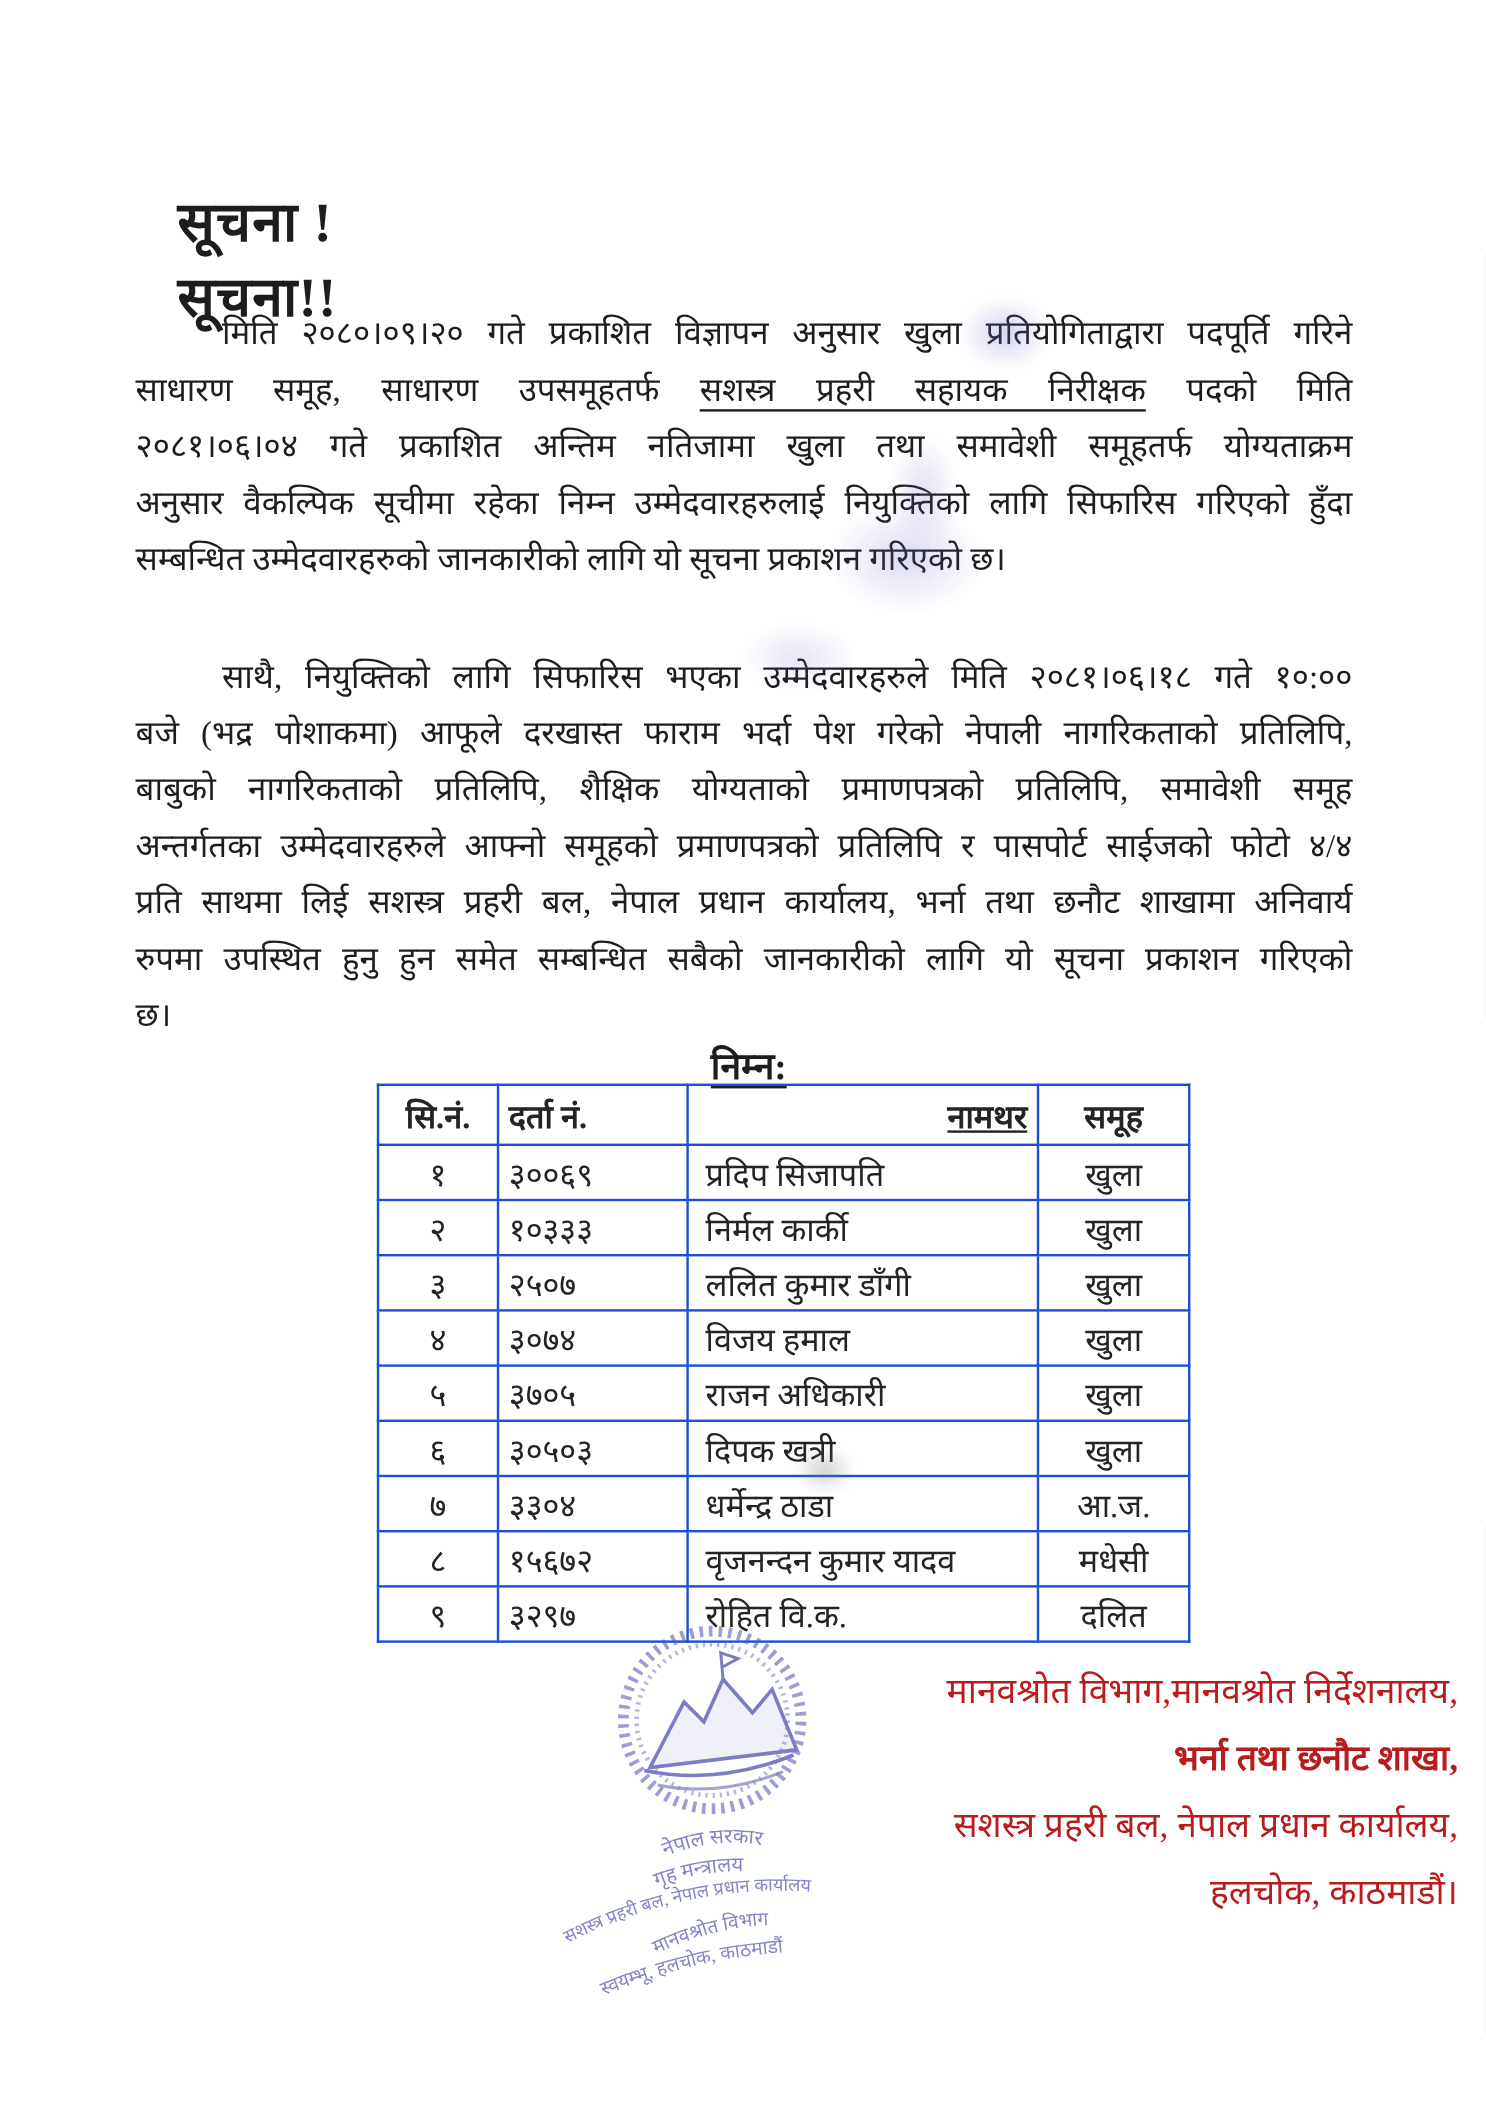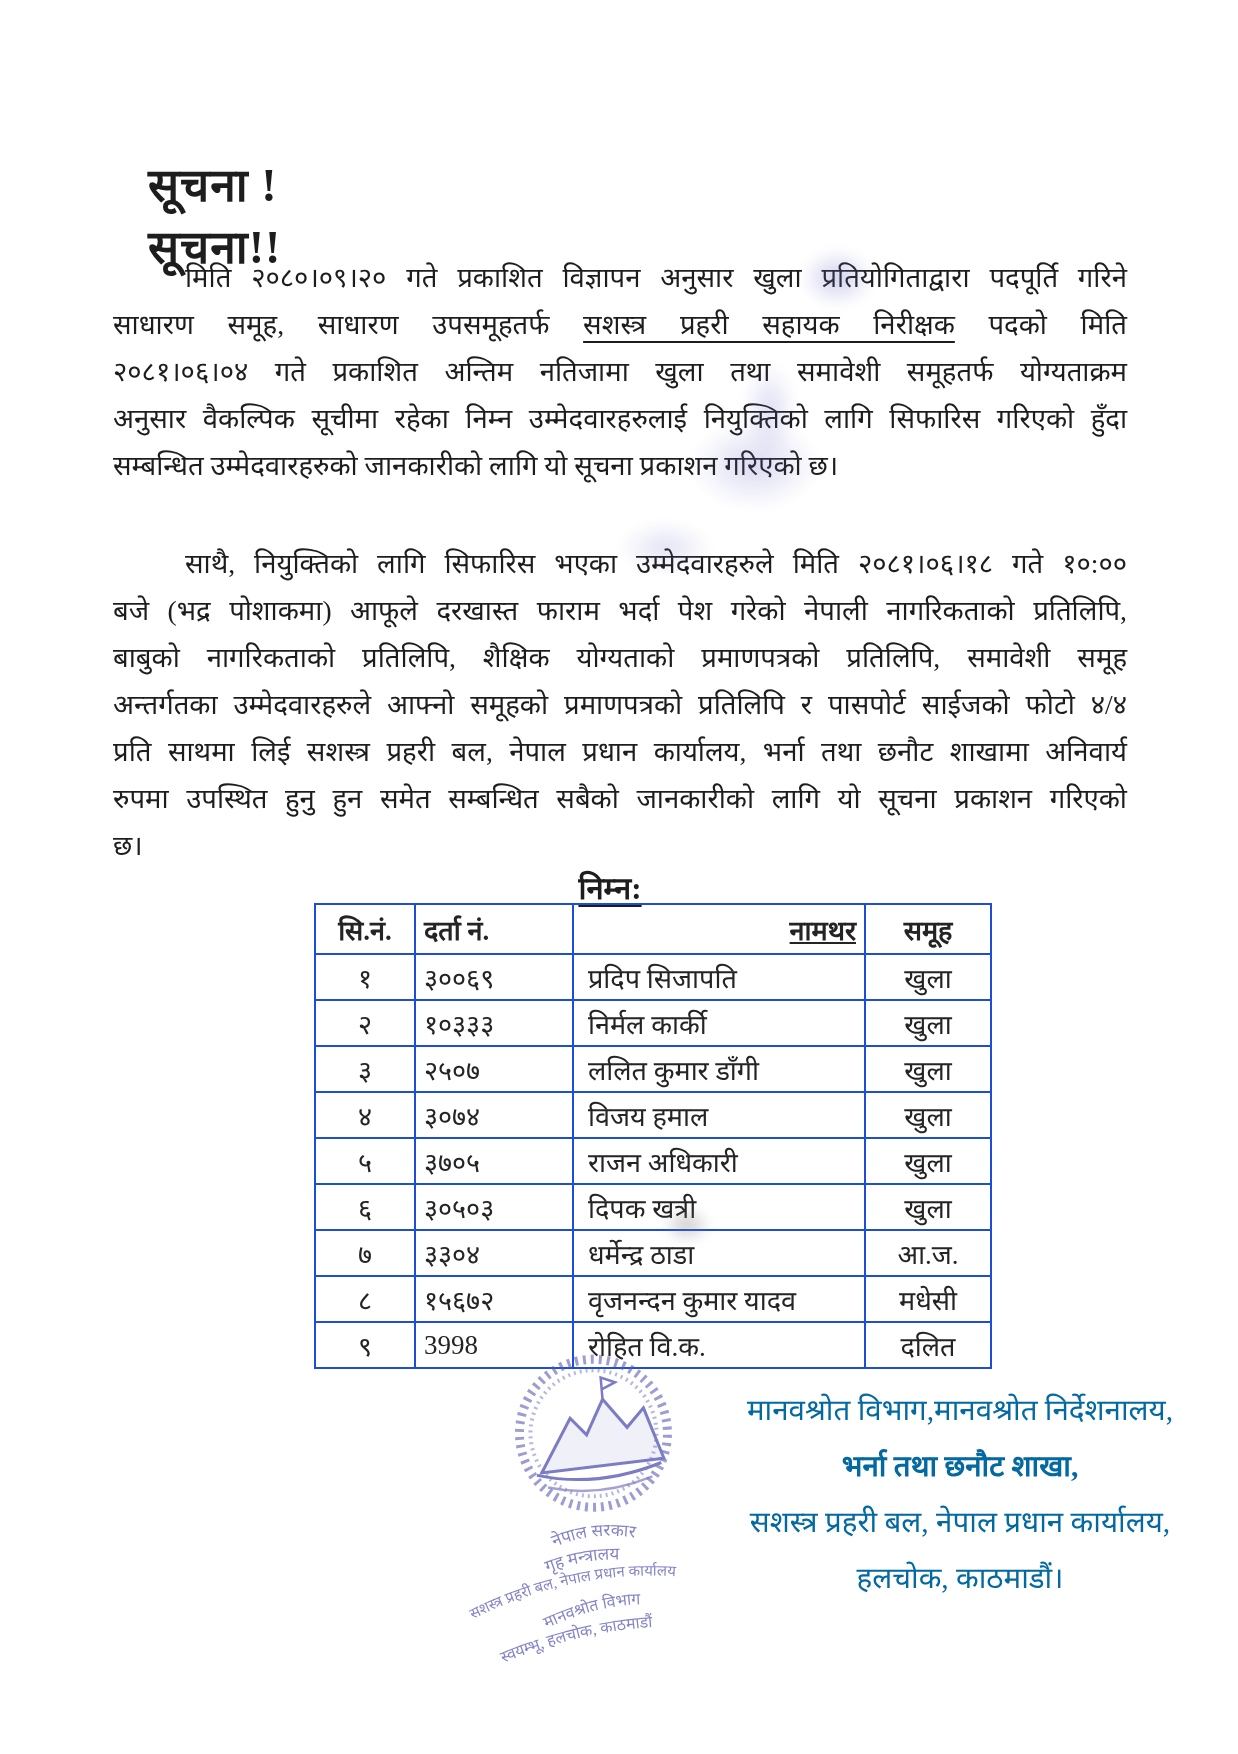--- a/index.html
+++ b/index.html
@@ -25,21 +25,21 @@
     text-align:justify;text-align-last:justify;
     white-space:nowrap;
   }
   .para .line.indent{padding-left:72px;}
   .para .line.last{text-align-last:left;}
   .b{font-weight:normal;}
   .u{text-decoration:underline;text-underline-offset:7px;text-decoration-thickness:2px;}
   
   .list-heading{
     position:absolute;left:0;top:866px;width:1220px;
-    text-align:center;font-size:31px;font-weight:bold;
+    text-align:center;font-size:31px;font-weight:bold;padding-left:14px;
   }
   .list-heading span{text-decoration:underline;text-underline-offset:6px;text-decoration-thickness:2px;}
   
   table.cand{
     position:absolute;left:314px;top:903px;
     border-collapse:collapse;
     font-size:27px;color:#242424;
   }
   table.cand th,table.cand td{
     border:2px solid #1d4ed8;
@@ -48,21 +48,21 @@
   }
   table.cand th{font-weight:bold;height:48px;}
   .col-sn{width:82px;text-align:center;}
   .col-reg{width:140px;text-align:left;}
   .col-name{width:268px;text-align:left;padding-left:14px !important;}
   table.cand th.col-name{text-align:right;text-decoration:underline;}
   .col-grp{width:108px;text-align:center;}
   
   .footer{
     position:absolute;left:705px;top:1382px;width:510px;
-    text-align:center;font-size:29.5px;line-height:56px;color:#0369a1;
+    text-align:right;font-size:29.5px;line-height:56px;color:#b91c1c;
   }
   .footer .fline{height:56px;}
   .footer .fbold{font-weight:bold;}
   
   .stamp{
     position:absolute;left:420px;top:1338px;width:360px;height:340px;
     transform:rotate(-5deg);
     opacity:.88;
     pointer-events:none;
   }
@@ -163,21 +163,21 @@
           <td class="col-grp">आ.ज.</td>
         </tr>
         <tr>
           <td class="col-sn">८</td>
           <td class="col-reg">१५६७२</td>
           <td class="col-name">वृजनन्दन कुमार यादव</td>
           <td class="col-grp">मधेसी</td>
         </tr>
         <tr>
           <td class="col-sn">९</td>
-          <td class="col-reg">3998</td>
+          <td class="col-reg">३२९७</td>
           <td class="col-name">रोहित वि.क.</td>
           <td class="col-grp">दलित</td>
         </tr>
       </tbody>
   </table>
 
   <div class="stamp">
     <svg width="360" height="340" viewBox="0 0 360 340" xmlns="http://www.w3.org/2000/svg">
       <g stroke="#5a5ab5" fill="none" stroke-width="2" opacity="0.9">
 

